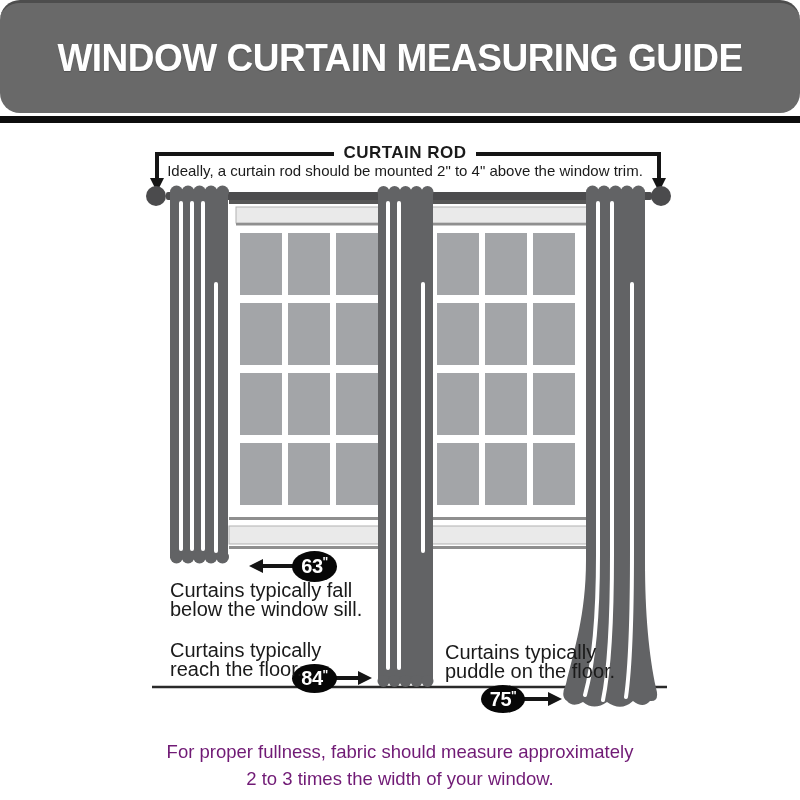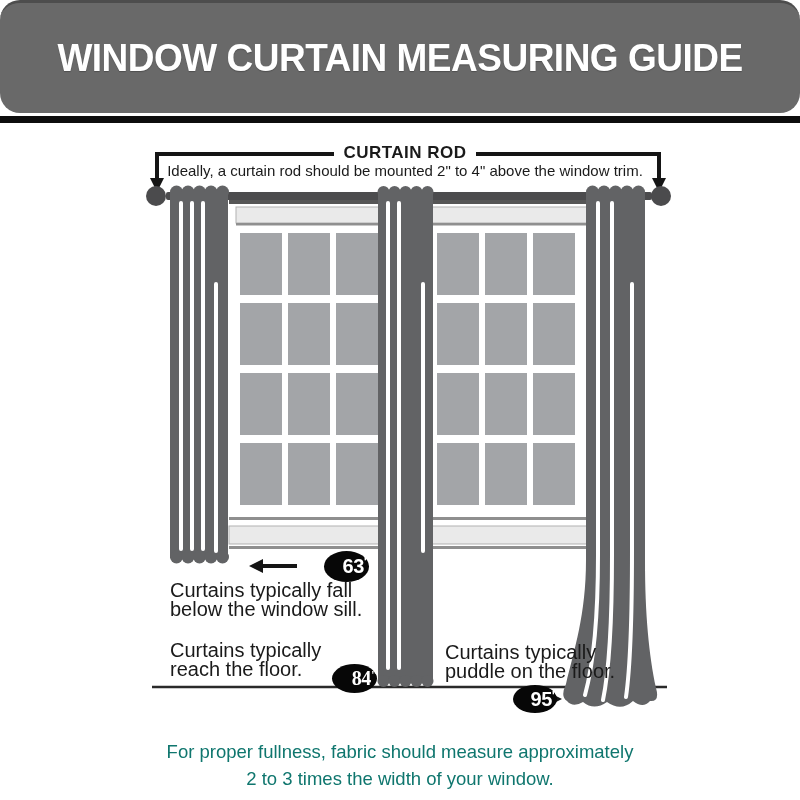--- a/index.html
+++ b/index.html
@@ -40,30 +40,30 @@
   .rod-note{
     left:5px;top:162px;width:800px;text-align:center;
     font-size:15px;white-space:nowrap;
   }
   .meas-label{font-size:20px;line-height:19px;white-space:pre-line;}
   .label-63{left:170px;top:581px;}
   .label-84{left:170px;top:641px;}
   .label-95{left:445px;top:643px;}
   .badge{
     background:var(--badge_bg,#070707);color:var(--badge_text,#fff);
-    border-radius:50%;display:flex;align-items:center;justify-content:flex-end;
-    font-weight:bold;font-size:20px;letter-spacing:-.5px;margin-left:32px;
+    border-radius:50%;display:flex;align-items:center;justify-content:center;
+    font-weight:bold;font-size:20px;letter-spacing:-.5px;
   }
   .badge .inch{font-size:12px;align-self:flex-start;margin-top:4px;}
   .badge-63{left:292px;top:551px;width:45px;height:31px;}
-  .badge-84{left:300px;top:664px;width:45px;height:29px;font-family:Liberation Serif, serif;}
+  .badge-84{left:292px;top:664px;width:45px;height:29px;}
   .badge-95{left:481px;top:685px;width:44px;height:28px;}
   .footer{
     left:0;top:738px;width:800px;text-align:center;
-    font-size:18.5px;line-height:27px;white-space:pre-line;color:#0f766e;
+    font-size:18.5px;line-height:27px;white-space:pre-line;color:#701a75;
   }
 </style>
 </head>
 <body>
 
 <div class="header">
   <h1>WINDOW CURTAIN MEASURING GUIDE</h1>
 </div>
 <div class="divider"></div>
 
@@ -197,21 +197,21 @@
 
 <div class="abs badge badge-63">
   <span>63</span>
     <span class="inch">"</span>
 </div>
 <div class="abs badge badge-84">
   <span>84</span>
     <span class="inch">"</span>
 </div>
 <div class="abs badge badge-95">
-  <span>95</span>
+  <span>75</span>
     <span class="inch">"</span>
 </div>
 
 <div class="abs meas-label label-63">Curtains typically fall
 below the window sill.</div>
 <div class="abs meas-label label-84">Curtains typically
 reach the floor.</div>
 <div class="abs meas-label label-95">Curtains typically
 puddle on the floor.</div>
 

